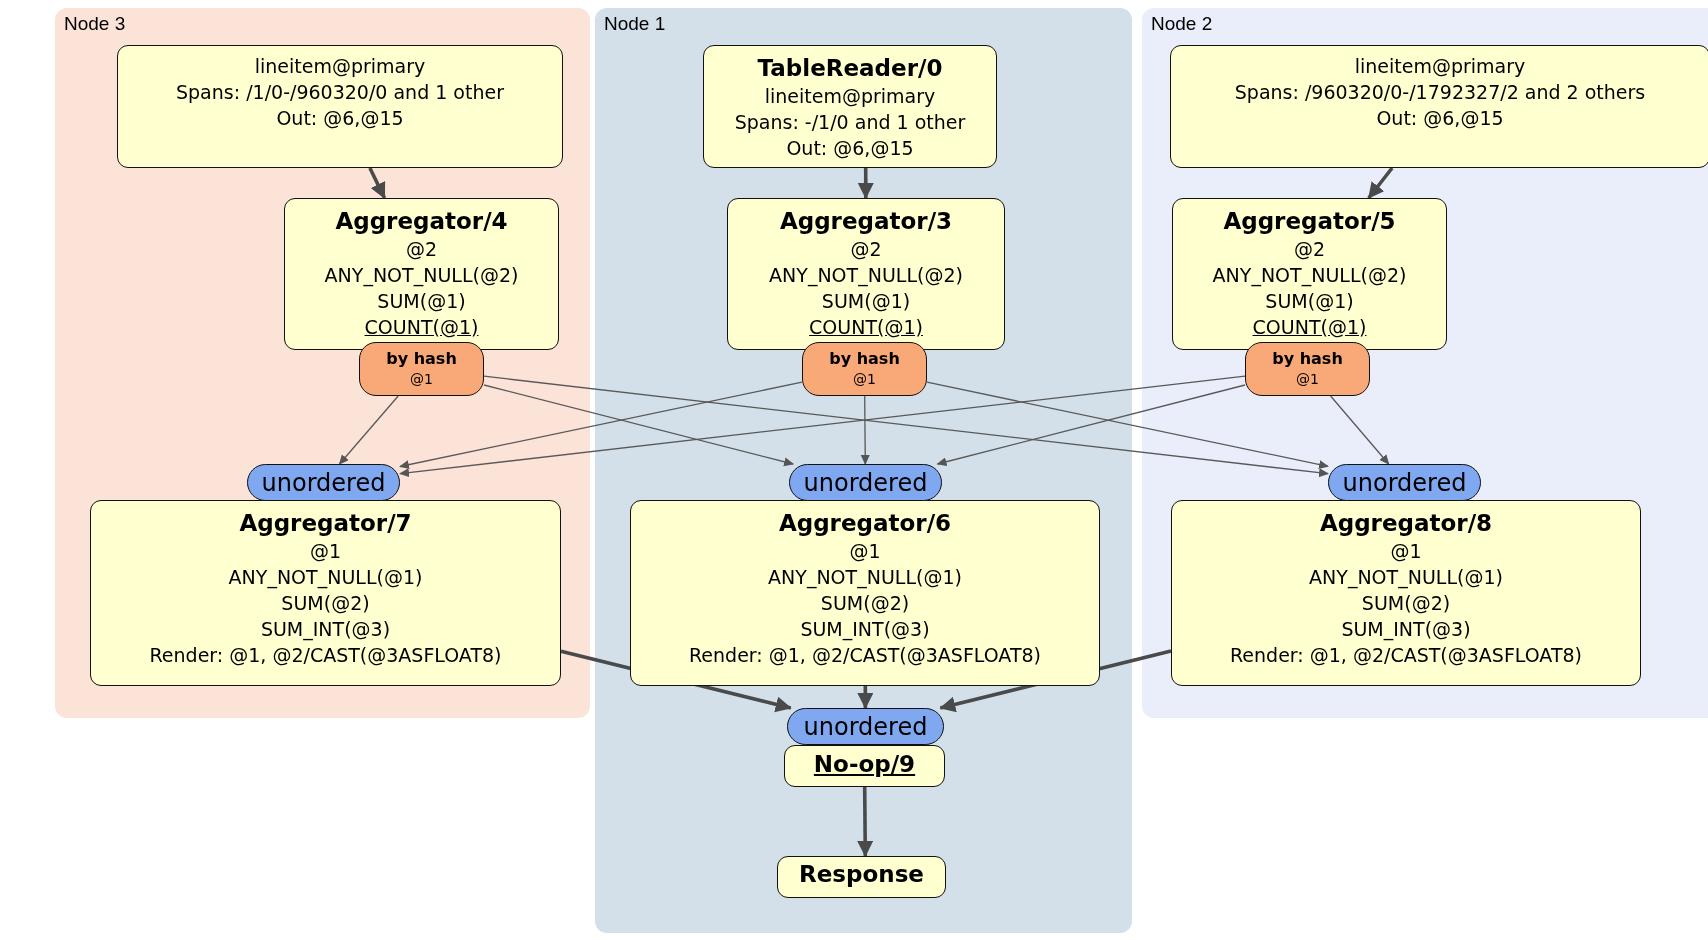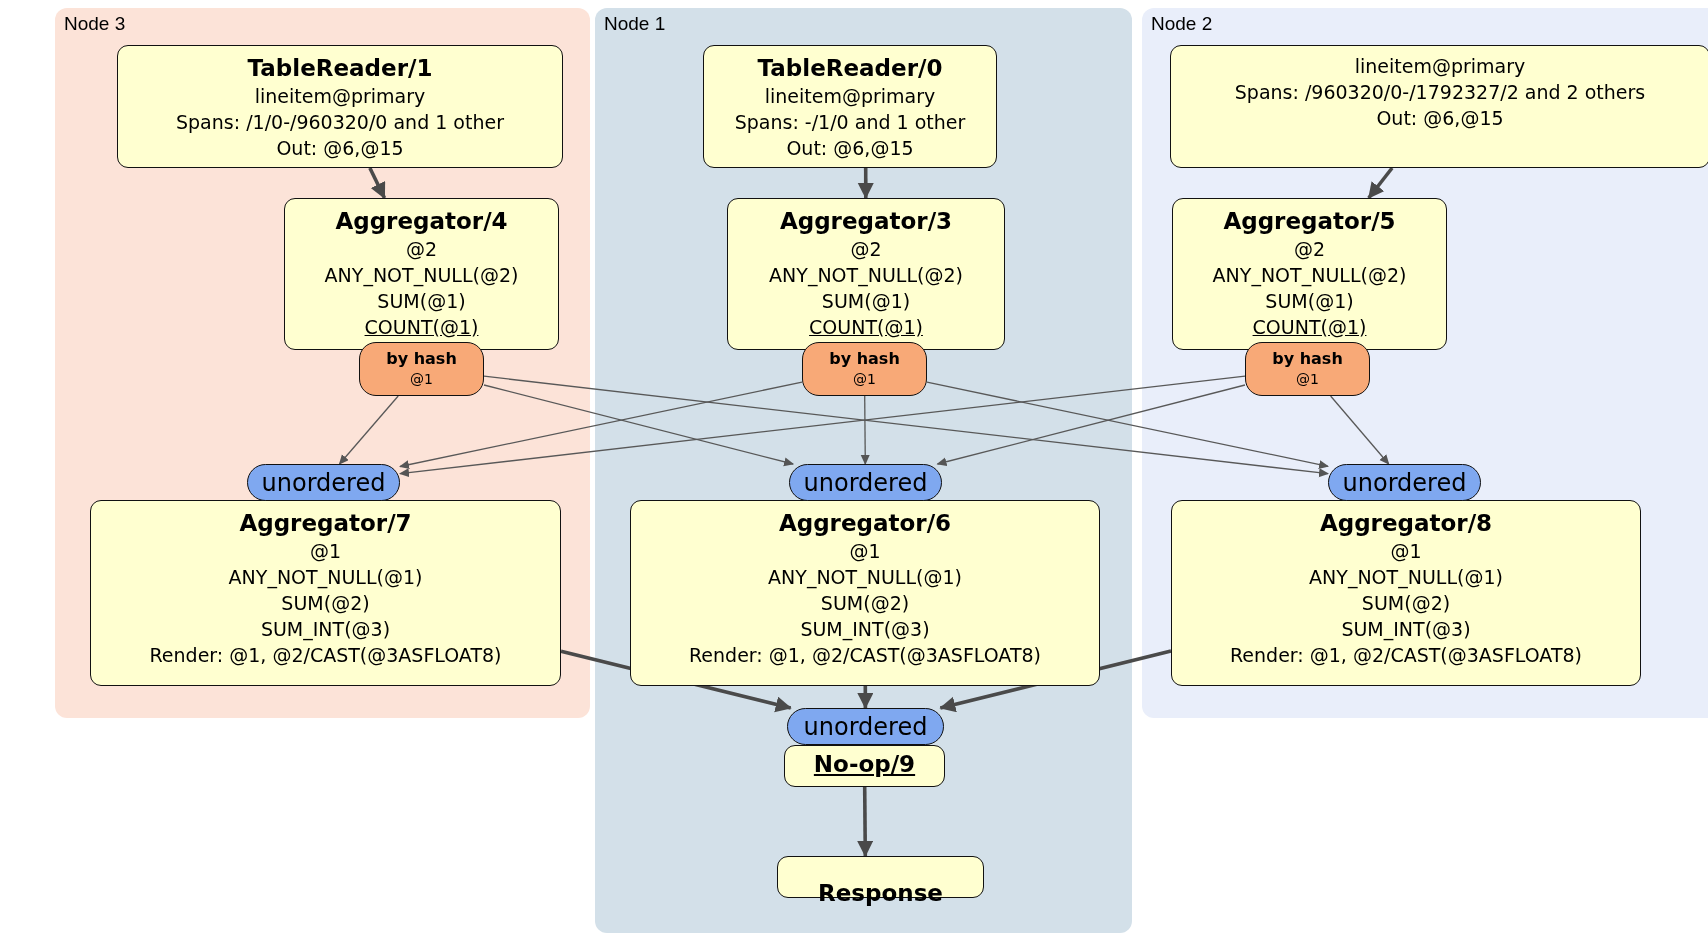--- a/index.html
+++ b/index.html
@@ -68,21 +68,20 @@
         <line x1="818.7" y1="168.0" x2="818.8" y2="198.0" class="edge-bold" marker-end="url(#arrow-bold)"></line>
         <line x1="1345.1" y1="168.0" x2="1321.7" y2="198.0" class="edge-bold" marker-end="url(#arrow-bold)"></line>
         <line x1="514.0" y1="651.2" x2="743.7" y2="708.0" class="edge-bold" marker-end="url(#arrow-bold)"></line>
         <line x1="818.3" y1="686.0" x2="818.4" y2="708.0" class="edge-bold" marker-end="url(#arrow-bold)"></line>
         <line x1="1124.0" y1="651.0" x2="893.4" y2="708.0" class="edge-bold" marker-end="url(#arrow-bold)"></line>
         <line x1="817.7" y1="787.0" x2="818.3" y2="856.0" class="edge-bold" marker-end="url(#arrow-bold)"></line>
       </g>
   </svg>
 
   <div class="pbox" style="left:70px;top:45px;width:446px;height:123px;">
-    <div class="ptitle">TableReader/1</div>
     <div class="bline">lineitem@primary</div>
     <div class="bline">Spans: /1/0-/960320/0 and 1 other</div>
     <div class="bline">Out: @6,@15</div>
   </div>
   <div class="pbox" style="left:656px;top:45px;width:294px;height:123px;">
     <div class="ptitle">TableReader/0</div>
     <div class="bline">lineitem@primary</div>
     <div class="bline">Spans: -/1/0 and 1 other</div>
     <div class="bline">Out: @6,@15</div>
   </div>
@@ -161,17 +160,17 @@
     <div class="bline">SUM_INT(@3)</div>
     <div class="bline">Render: @1, @2/CAST(@3ASFLOAT8)</div>
   </div>
 
   <div class="sync" style="left:740px;top:708px;width:157px;height:37px;">
     <span>unordered</span>
   </div>
   <div class="pbox" style="left:737px;top:745px;width:161px;height:42px;padding-top:3px;text-decoration:underline;">
     <div class="ptitle">No-op/9</div>
   </div>
-  <div class="pbox" style="left:730px;top:856px;width:207px;height:42px;padding-top:21px;">
+  <div class="pbox" style="left:730px;top:856px;width:169px;height:42px;padding-top:2px;">
     <div class="ptitle">Response</div>
   </div>
 
 </div>
 
 </body></html>

